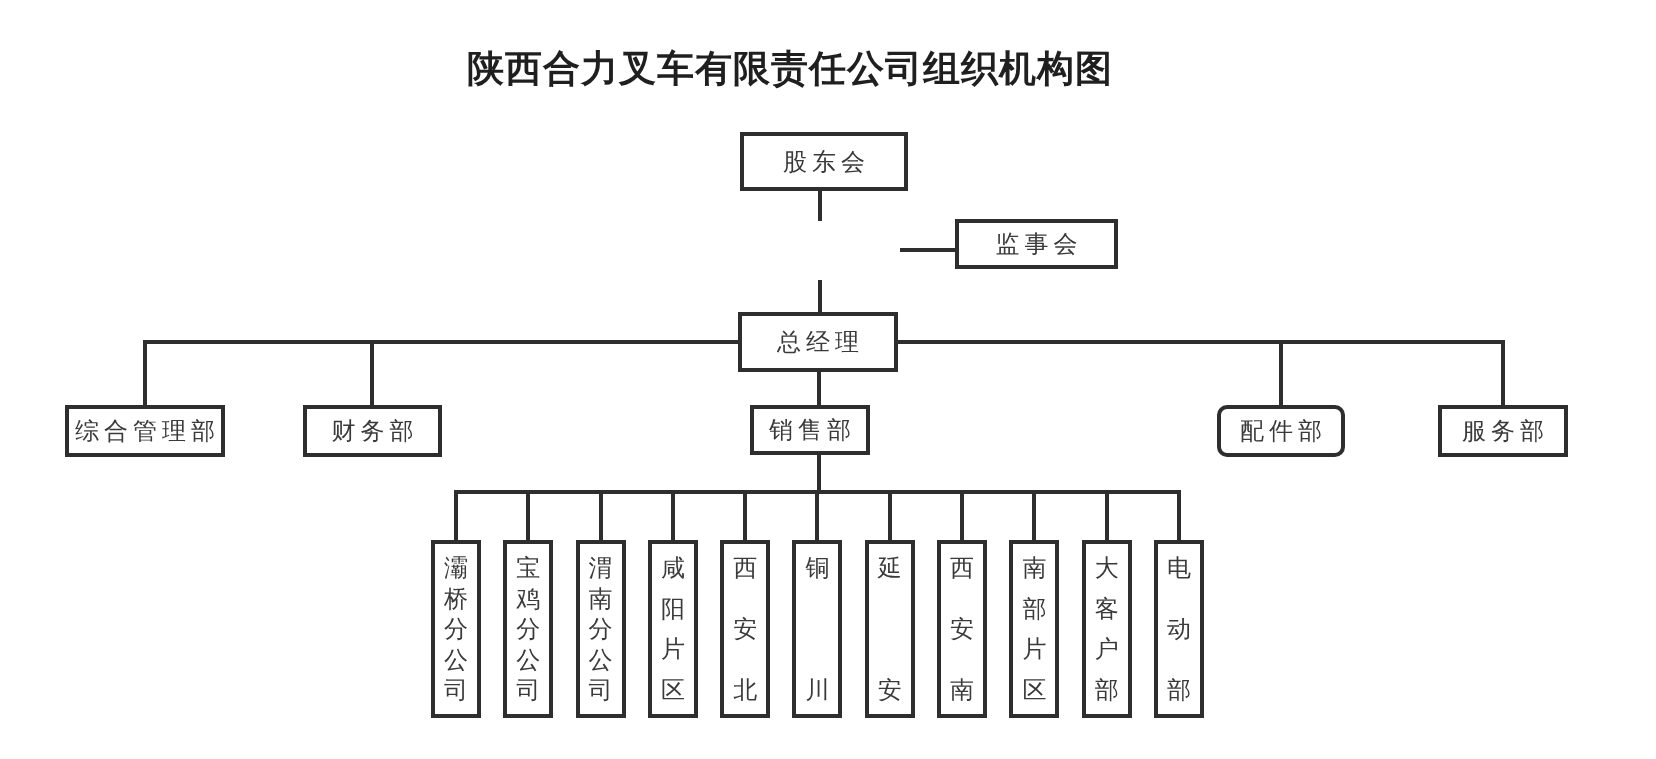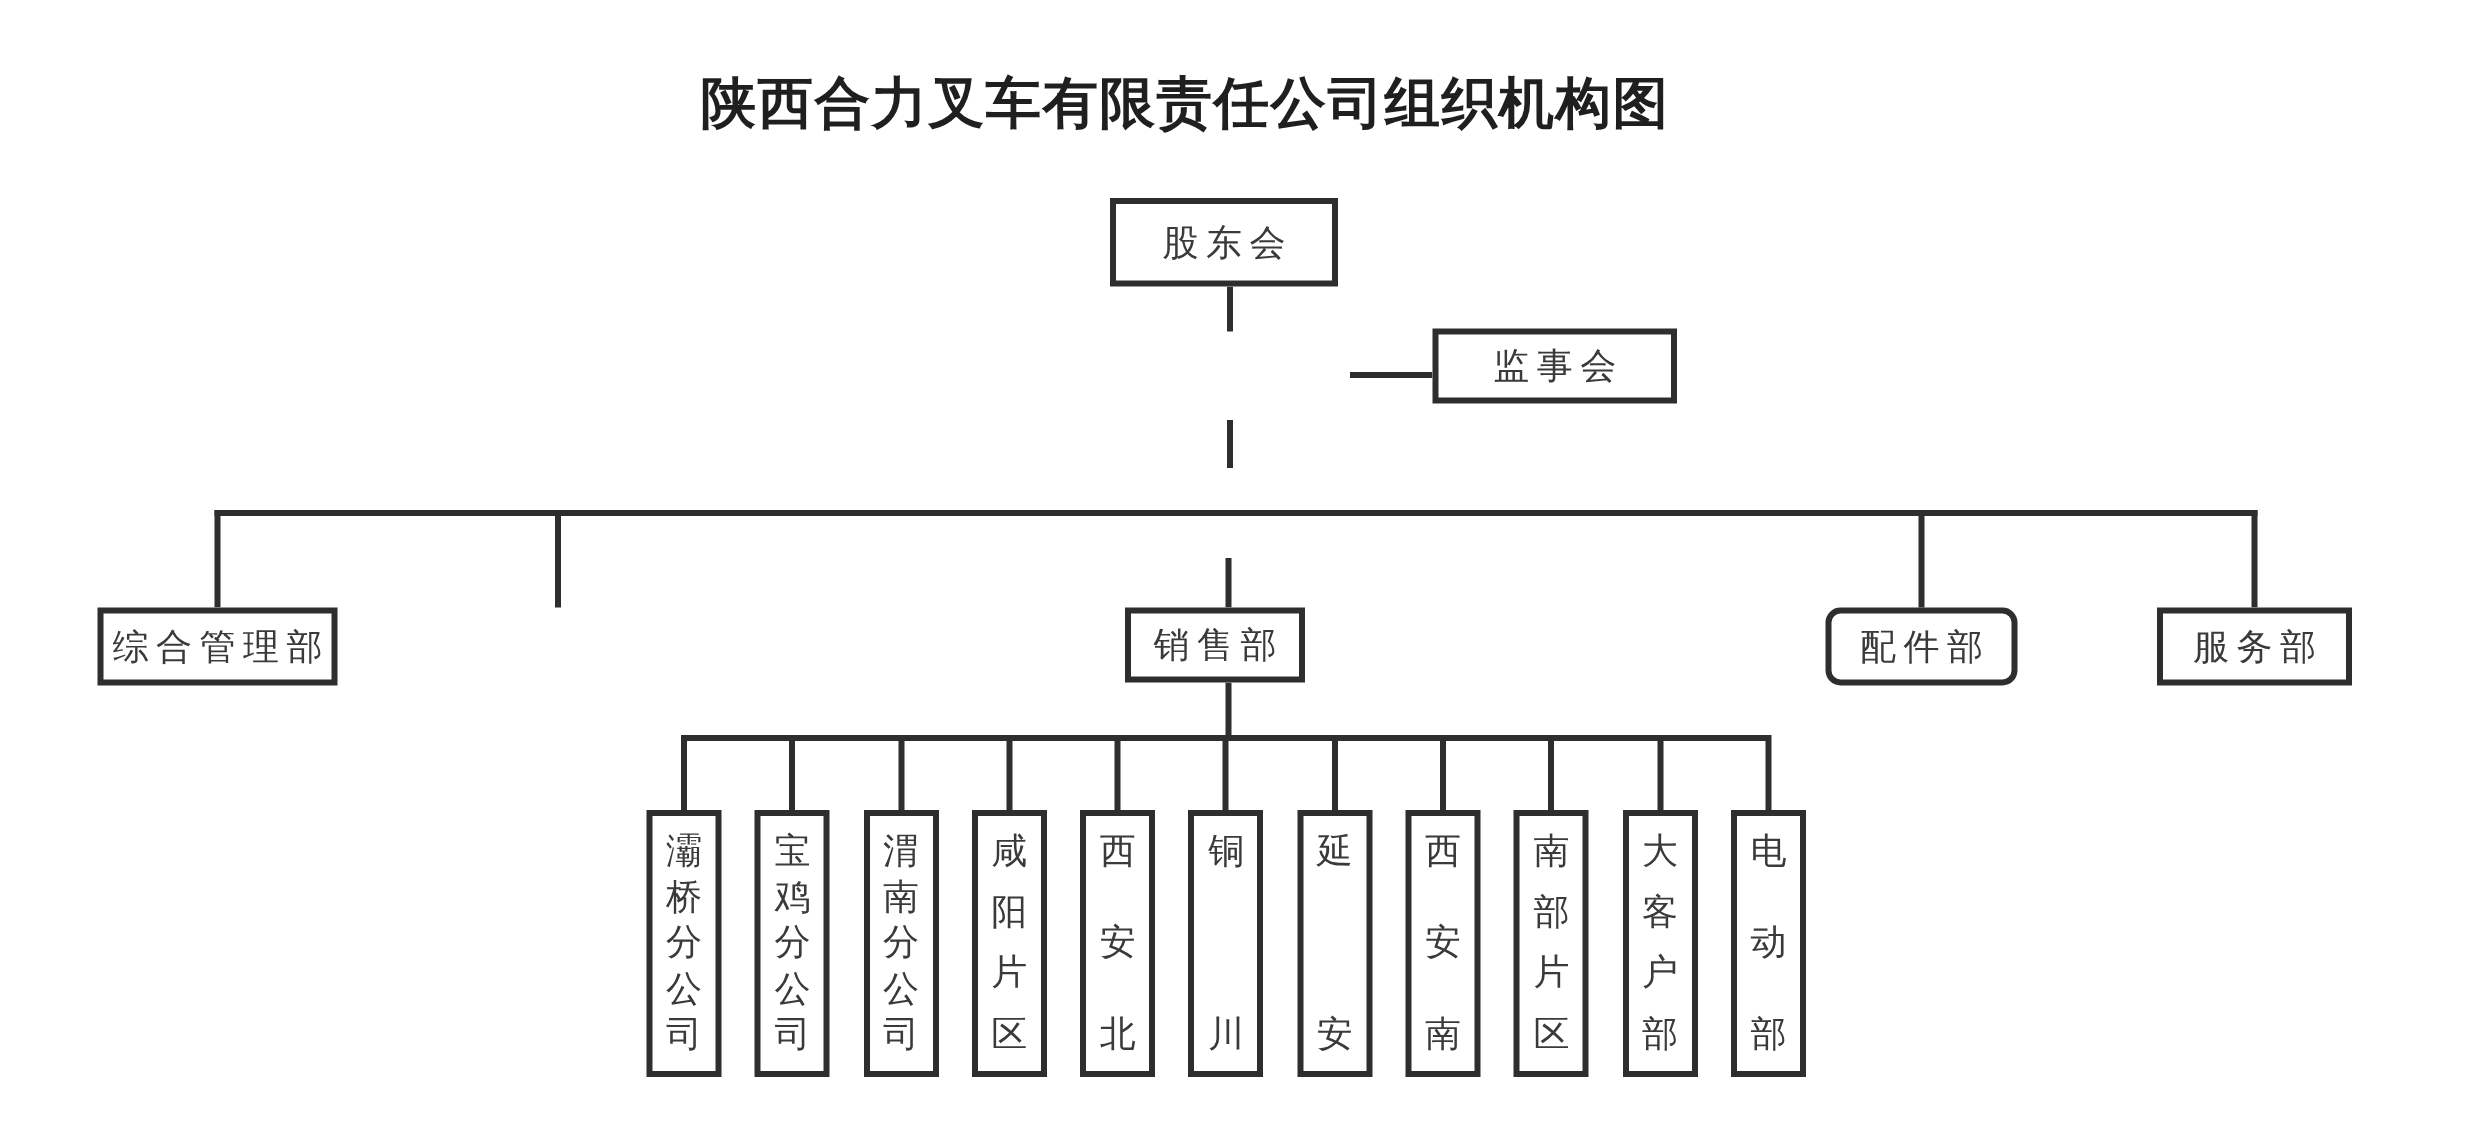--- a/index.html
+++ b/index.html
@@ -43,21 +43,21 @@
     color:var(--text);
     z-index:2;
     white-space:nowrap;
   }
   .hline,.vline{
     position:absolute;
     background:var(--line);
     z-index:1;
   }
   
-  .n-shareholders{left:740px; top:132px; width:152px; height:59px;}
+  .n-shareholders{left:740px; top:132px; width:168px; height:59px;}
   .n-board       {left:740px; top:221px; width:160px; height:59px;}
   .n-supervisors {left:955px; top:219px; width:163px; height:50px;}
   .n-gm          {left:738px; top:312px; width:160px; height:60px;}
   .n-admin       {left:65px;   top:405px; width:160px; height:52px;}
   .n-finance     {left:303px;  top:405px; width:139px; height:52px;}
   .n-sales       {left:750px;  top:405px; width:120px; height:50px;}
   .n-parts       {left:1217px; top:405px; width:128px; height:52px;border-radius:10px;}
   .n-service     {left:1438px; top:405px; width:130px; height:52px;}
   
   .c-sh-board    {left:818px; top:191px; width:4px;  height:30px;}
@@ -119,22 +119,24 @@
   <div class="vline c-drop-admin"></div>
   <div class="vline c-drop-finance"></div>
   <div class="vline c-gm-sales"></div>
   <div class="vline c-drop-parts"></div>
   <div class="vline c-drop-service"></div>
   <div class="vline c-sales-down"></div>
   <div class="hline c-sales-branch"></div>
 
   <div class="node n-shareholders">股东会</div>
   <div class="node n-supervisors">监事会</div>
+  <div class="node n-gm">总经理</div>
 
   <div class="node n-admin">综合管理部</div>
+  <div class="node n-finance">财务部</div>
   <div class="node n-sales">销售部</div>
   <div class="node n-parts">配件部</div>
   <div class="node n-service">服务部</div>
 
   <div class="branch-row" id="branch-row">
       <div class="branch-cell">
         <div class="branch-stub"></div>
         <div class="branch-box">
           <span>灞</span>
           <span>桥</span>

